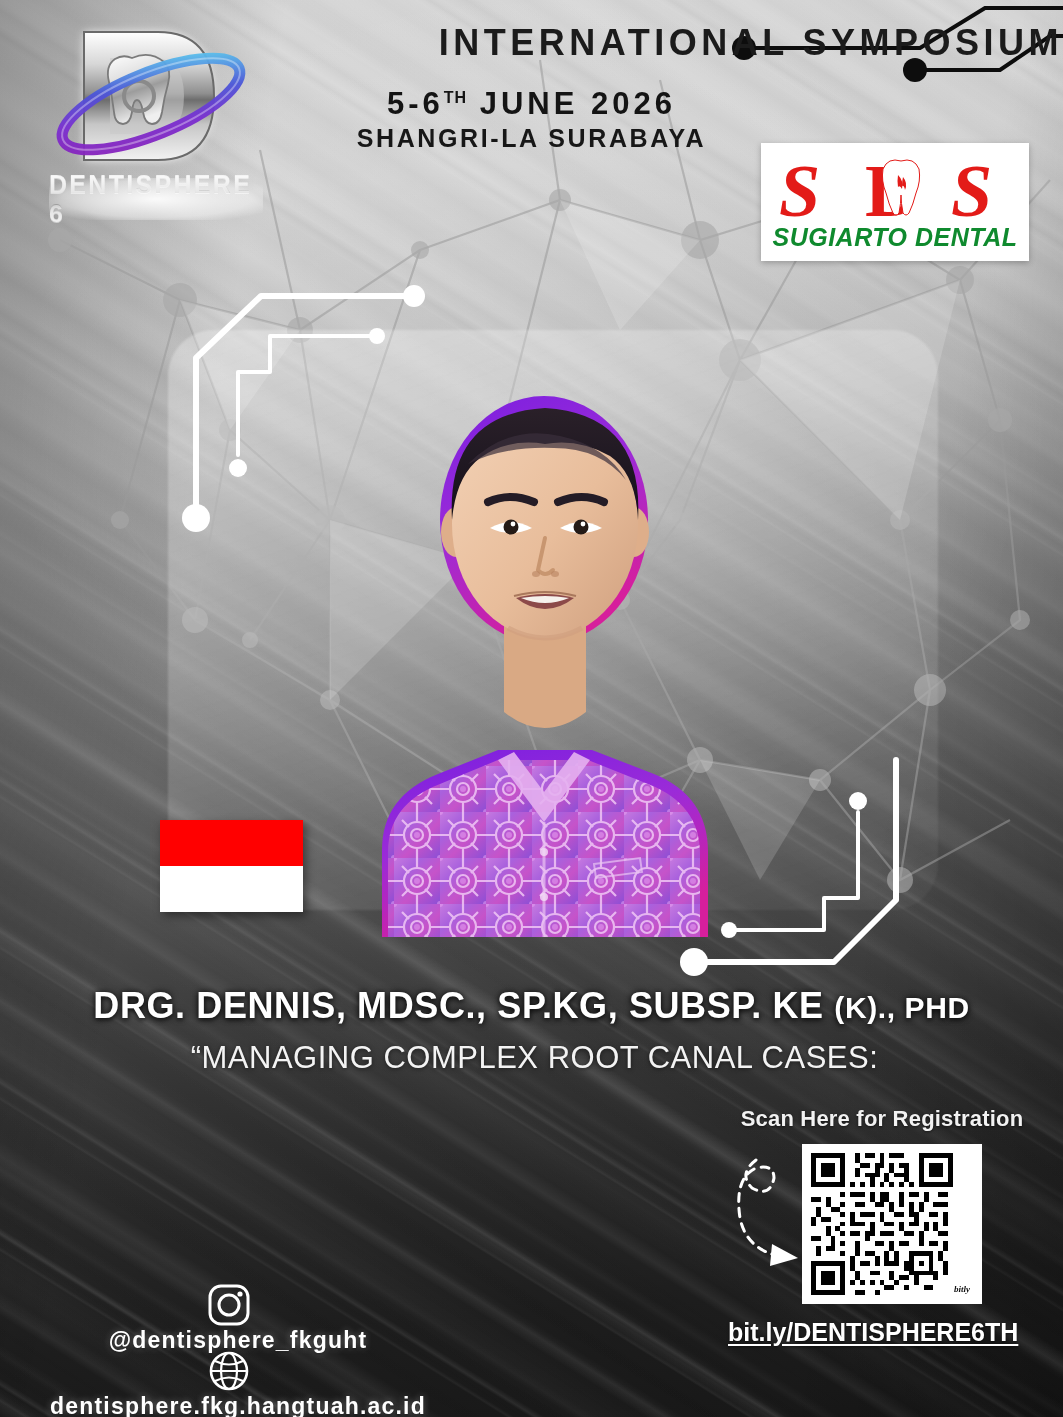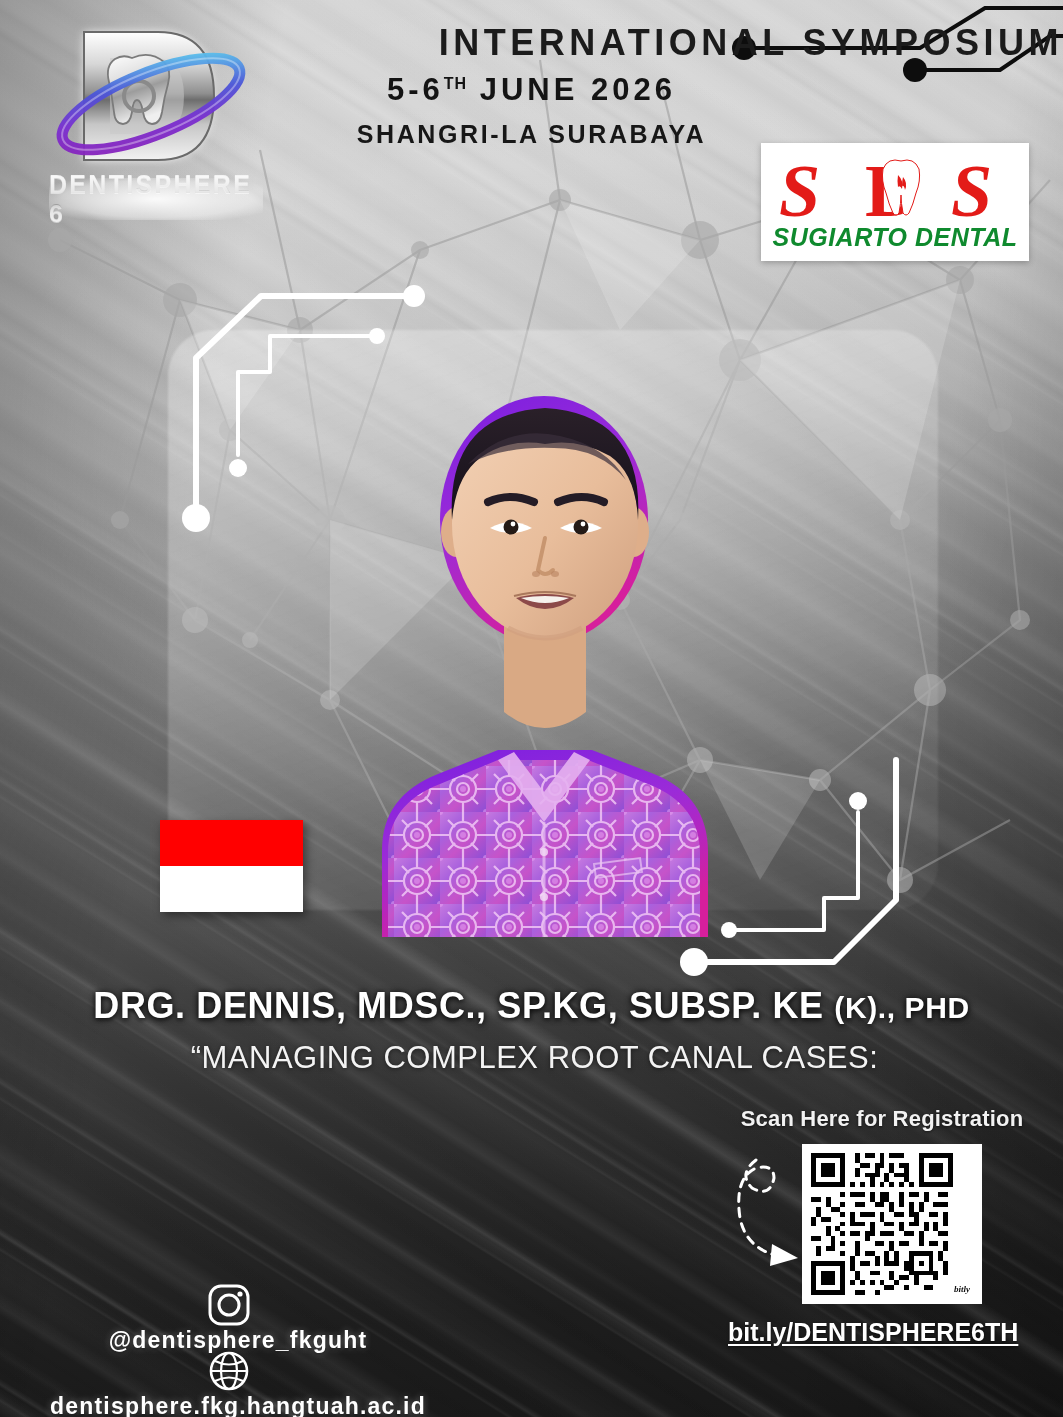--- a/index.html
+++ b/index.html
@@ -84,25 +84,25 @@
   
   .header { position:absolute; left:0; top:22px; width:1063px; text-align:center; }
   .h-line1 {
     font-family:"Liberation Sans", sans-serif;
     font-size:36px; font-weight:bold; letter-spacing:4.5px;
     color:#1b1b1b; white-space:nowrap;
     transform:scaleX(1.0);
     text-align:right;
   }
   .h-line2 {
-    margin-top:8px;
+    margin-top:22px;
     font-size:31px; font-weight:bold; letter-spacing:4px; color:#141414;
   }
   .h-line2 sup { font-size:16px; letter-spacing:1px; vertical-align:super; }
-  .h-line3 { margin-top:12px; font-size:25px; font-weight:bold; letter-spacing:2.6px; color:#171717; }
+  .h-line3 { margin-top:2px; font-size:25px; font-weight:bold; letter-spacing:2.6px; color:#171717; }
 
   
   .logo-wrap { position:absolute; left:46px; top:18px; width:210px; height:200px; }
   .logo-mark { position:absolute; left:0; top:0; width:210px; height:160px; }
   .logo-word {
     position:absolute; left:3px; top:160px; width:214px; height:42px;
     display:flex; align-items:center; justify-content:center;
     border-radius:9px;
     background:radial-gradient(ellipse at center, rgba(255,255,255,.92), rgba(255,255,255,.45) 62%, rgba(255,255,255,0) 85%);
   }

